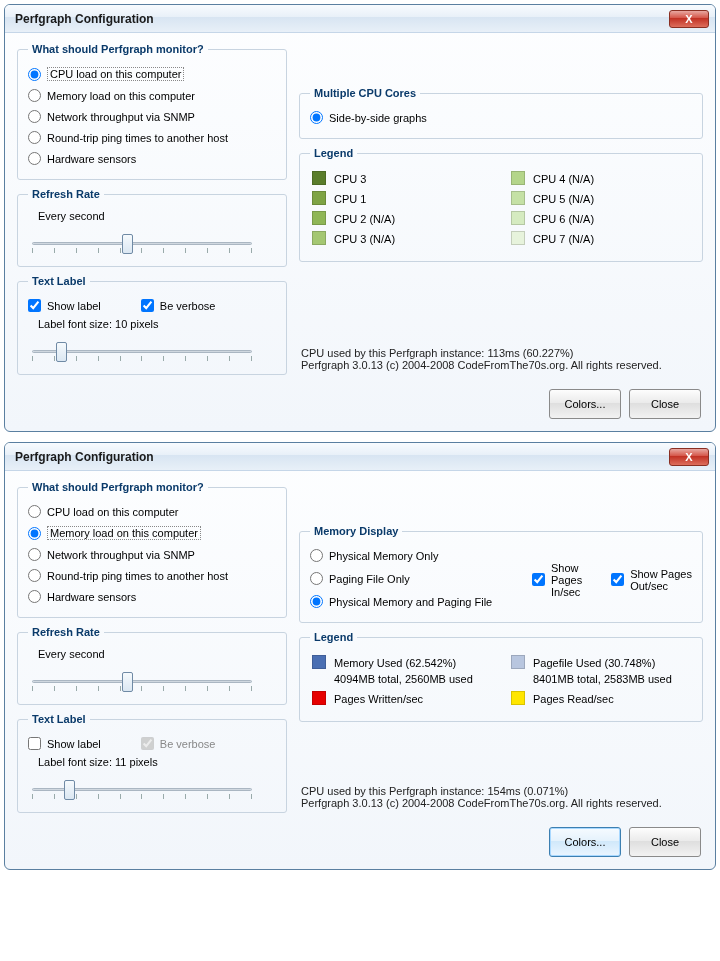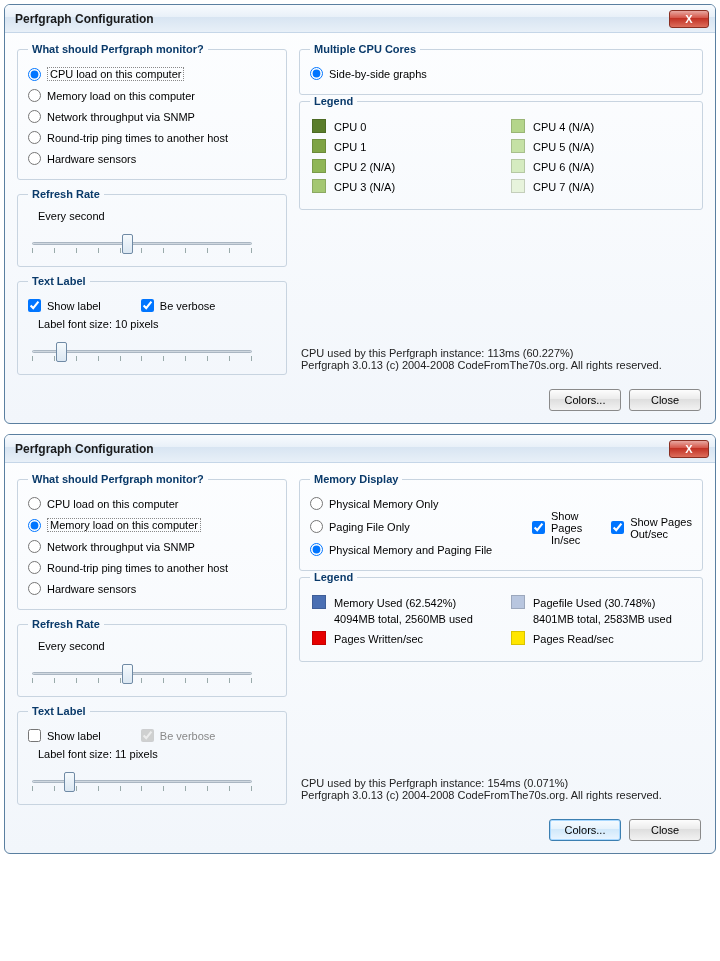--- a/index.html
+++ b/index.html
@@ -74,33 +74,33 @@
   }
   .slider .ticks { position:absolute; left:0; right:0; top:16px; height:6px;
     display:flex; justify-content:space-between; }
   .slider .ticks span { width:1px; height:5px; background:#9aa; display:block; }
   .slider .thumb {
     position:absolute; top:2px; width:11px; height:20px;
     background: linear-gradient(#f6fafd,#dbe7f2);
     border:1px solid #6f8aa5; border-radius:2px;
   }
   .leftcol { display:flex; flex-direction:column; gap:8px; }
-  .rightcol { display:flex; flex-direction:column; gap:0; }
+  .rightcol { display:flex; flex-direction:column; gap:8px;margin-top:44px; }
   .legend-grid {
     display:grid; grid-template-columns: 1fr 1fr;
     row-gap: 4px; column-gap: 20px;
     padding: 4px 2px;
   }
   .swatch { width:14px; height:14px; display:inline-block; vertical-align:middle; margin-right:8px; border:1px solid rgba(0,0,0,0.15);}
   .legend-item { display:flex; align-items:flex-start; gap:0; line-height:16px;}
   .legend-text { display:inline-block; }
   .status-block { font-size:11px; color:#222; padding: 0 2px 4px 2px; }
   .btnrow { display:flex; justify-content:flex-end; gap:8px; padding: 4px 2px 0 0; grid-column: 1 / span 2;}
   button.winbtn {
-    min-width: 72px; height: 22px;
+    min-width: 72px; height: 30px;
     background: linear-gradient(#fdfdfd,#ebebeb 45%,#dedede 46%,#f2f2f2);
     border:1px solid #8a8a8a; border-radius:3px;
     font-size:11px; font-family:inherit;
     cursor:pointer;
   }
   button.winbtn.focus {
     border:1px solid #3c7fb1;
     box-shadow: 0 0 0 1px #a8d8ff inset;
     background: linear-gradient(#f6fbff,#e5f2fc 45%,#d0e8fa 46%,#eaf5ff);
   }
@@ -218,21 +218,21 @@
           <input type="radio" checked="" style="">
           <span>Side-by-side graphs</span>
         </label>
       </fieldset>
 
       <fieldset>
         <legend>Legend</legend>
         <div class="legend-grid" id="cpu-legend-grid">
             <div class="legend-item">
               <span class="swatch" style="background:#5a7d2b"></span>
-              <span>CPU 0</span>
+              <span>CPU 3</span>
             </div>
             <div class="legend-item">
               <span class="swatch" style="background:#b4d58a"></span>
               <span>CPU 4 (N/A)</span>
             </div>
             <div class="legend-item">
               <span class="swatch" style="background:#7ea344"></span>
               <span>CPU 1</span>
             </div>
             <div class="legend-item">

